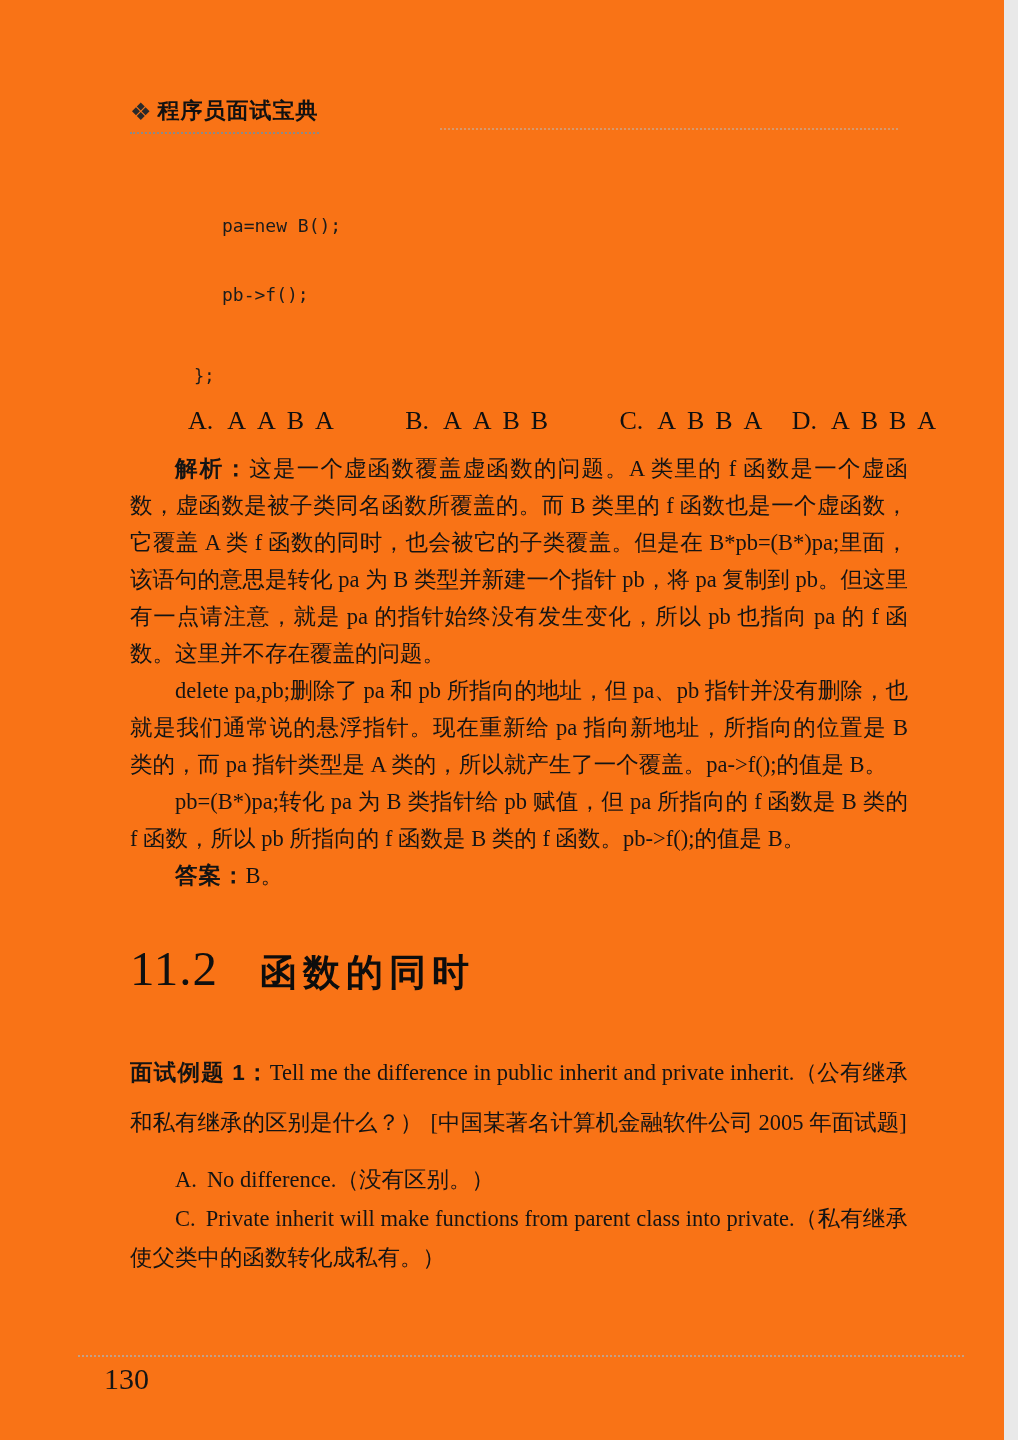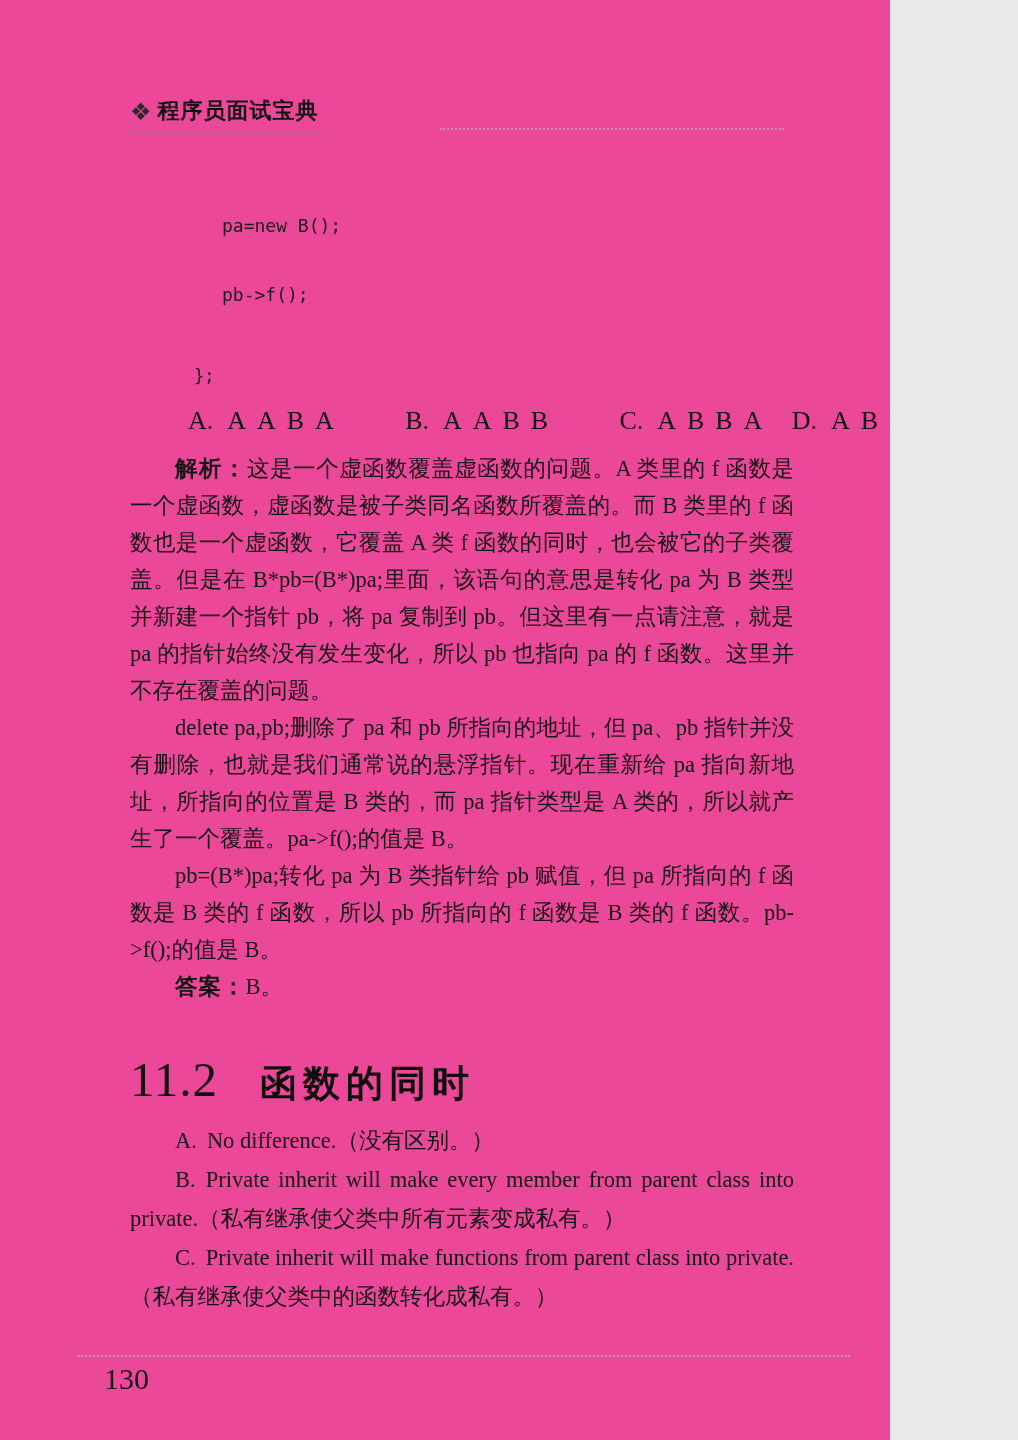--- a/index.html
+++ b/index.html
@@ -1,19 +1,19 @@
 <!DOCTYPE html>
 <html><head>
 <meta charset="utf-8">
 <style>
   html,body{margin:0;padding:0;background:#e9e9e9;}
   .page{
     position:relative;
-    width:890px;height:1440px;
-    background:#ec4899;
+    width:1004px;height:1440px;
+    background:#f97316;
     color:#161616;
     font-family:"Liberation Serif","DejaVu Serif",serif;
     overflow:hidden;
     box-sizing:border-box;
   }
   .content{
     position:relative;
     padding:0 96px 0 130px;
     box-sizing:border-box;
   }
@@ -175,24 +175,24 @@
     </div>
 
     <p class="para first"><span class="inline-label">解析：</span><span>这是一个虚函数覆盖虚函数的问题。A 类里的 f 函数是一个虚函数，虚函数是被子类同名函数所覆盖的。而 B 类里的 f 函数也是一个虚函数，它覆盖 A 类 f 函数的同时，也会被它的子类覆盖。但是在 B*pb=(B*)pa;里面，该语句的意思是转化 pa 为 B 类型并新建一个指针 pb，将 pa 复制到 pb。但这里有一点请注意，就是 pa 的指针始终没有发生变化，所以 pb 也指向 pa 的 f 函数。这里并不存在覆盖的问题。</span></p>
     <p class="para">delete pa,pb;删除了 pa 和 pb 所指向的地址，但 pa、pb 指针并没有删除，也就是我们通常说的悬浮指针。现在重新给 pa 指向新地址，所指向的位置是 B 类的，而 pa 指针类型是 A 类的，所以就产生了一个覆盖。pa-&gt;f();的值是 B。</p>
     <p class="para">pb=(B*)pa;转化 pa 为 B 类指针给 pb 赋值，但 pa 所指向的 f 函数是 B 类的 f 函数，所以 pb 所指向的 f 函数是 B 类的 f 函数。pb-&gt;f();的值是 B。</p>
 
     <p class="para"><span class="inline-label">答案：</span><span>B。</span></p>
 
     <h2 class="section-heading"><span class="section-number">11.2</span><span class="section-title">函数的同时</span></h2>
 
+    <p class="lead-para"><span class="inline-label">面试例题 1：</span><span>Tell me the difference in public inherit and private inherit.</span><span>（公有继承和私有继承的区别是什么？）</span><span class="src">[中国某著名计算机金融软件公司 2005 年面试题]</span></p>
 
     <div class="choices">
       <p class="choice"><span class="c-label">A.</span><span>No difference.</span><span>（没有区别。）</span></p>
-      <p class="choice"><span class="c-label">B.</span><span>Private inherit will make every member from parent class into private.</span><span>（私有继承使父类中所有元素变成私有。）</span></p>
       <p class="choice"><span class="c-label">C.</span><span>Private inherit will make functions from parent class into private.</span><span>（私有继承使父类中的函数转化成私有。）</span></p>
 
     </div>
 
   </div>
 
   <div class="footer-rule"></div>
   <div class="page-number">130</div>
 </div>
 

